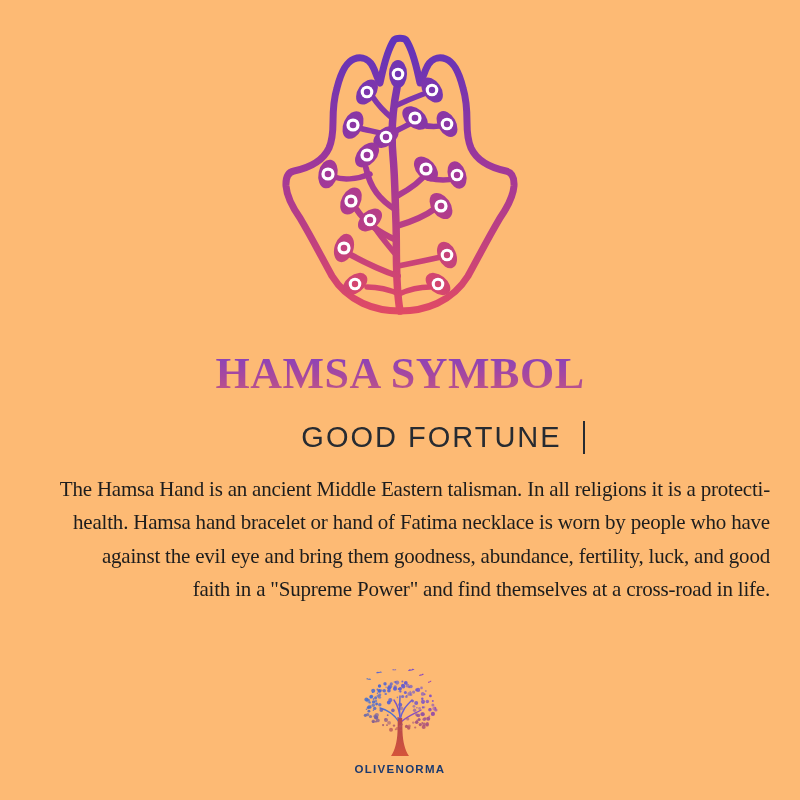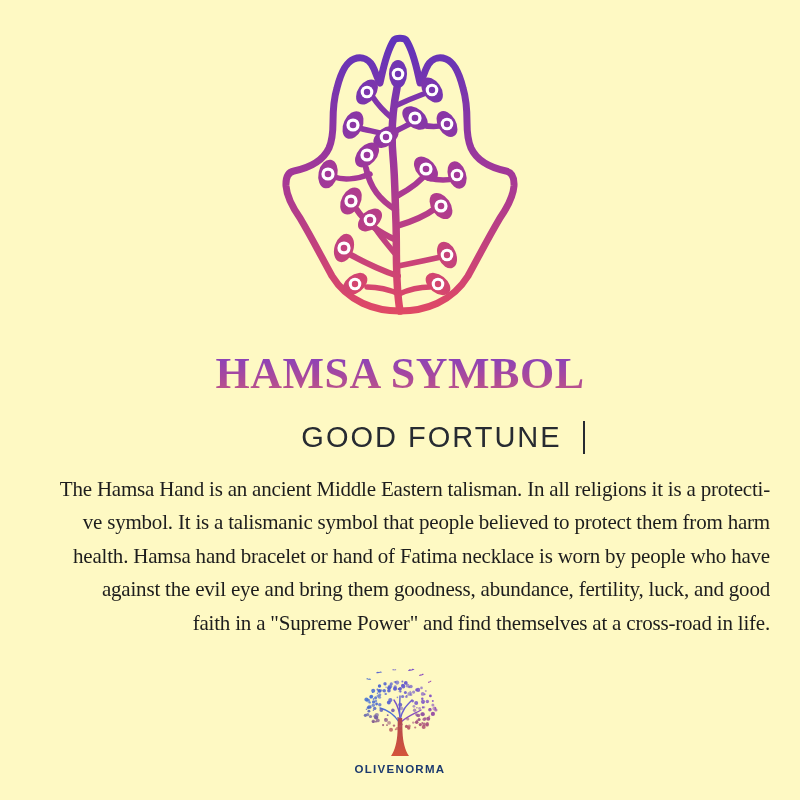--- a/index.html
+++ b/index.html
@@ -1,16 +1,16 @@
 <!DOCTYPE html>
 <html><head>
 <meta charset="utf-8">
 <style>
   html,body{margin:0;padding:0;background:#fff;}
-  #canvas{position:relative;width:800px;height:800px;background:#fef9c3;overflow:hidden;
+  #canvas{position:relative;width:800px;height:800px;background:#fdba74;overflow:hidden;
           font-family:"Liberation Sans",sans-serif;}
   
   .hamsa-wrap{position:absolute;left:280px;top:28px;width:240px;height:290px;}
   
   .title{position:absolute;top:349px;left:0;width:800px;text-align:center;
          font-family:"Liberation Serif",serif;font-weight:700;font-size:44px;line-height:50px;
          letter-spacing:0.5px;
          background:linear-gradient(180deg,#7e40c4 0%,#a8489d 55%,#c75b7d 100%);
          -webkit-background-clip:text;background-clip:text;color:transparent;}
   
@@ -186,21 +186,20 @@
 
   <div class="title">HAMSA SYMBOL</div>
 
   <div class="subtitle">
     <span>GOOD FORTUNE</span>
     <span class="bar"></span>
   </div>
 
   <div class="about">
     <div>The Hamsa Hand is an ancient Middle Eastern talisman. In all religions it is a protecti-</div>
-    <div>ve symbol. It is a talismanic symbol that people believed to protect them from harm</div>
     <div>health. Hamsa hand bracelet or hand of Fatima necklace is worn by people who have</div>
     <div>against the evil eye and bring them goodness, abundance, fertility, luck, and good</div>
     <div>faith in a "Supreme Power" and find themselves at a cross-road in life.</div>
   </div>
 
   <div class="brand">
     <svg id="tree-logo" width="104" height="92" viewBox="0 0 104 92">
       <defs>
         <linearGradient id="trunkGrad" x1="0" y1="0" x2="0" y2="1">
           <stop offset="0" stop-color="#b0474f"></stop>

